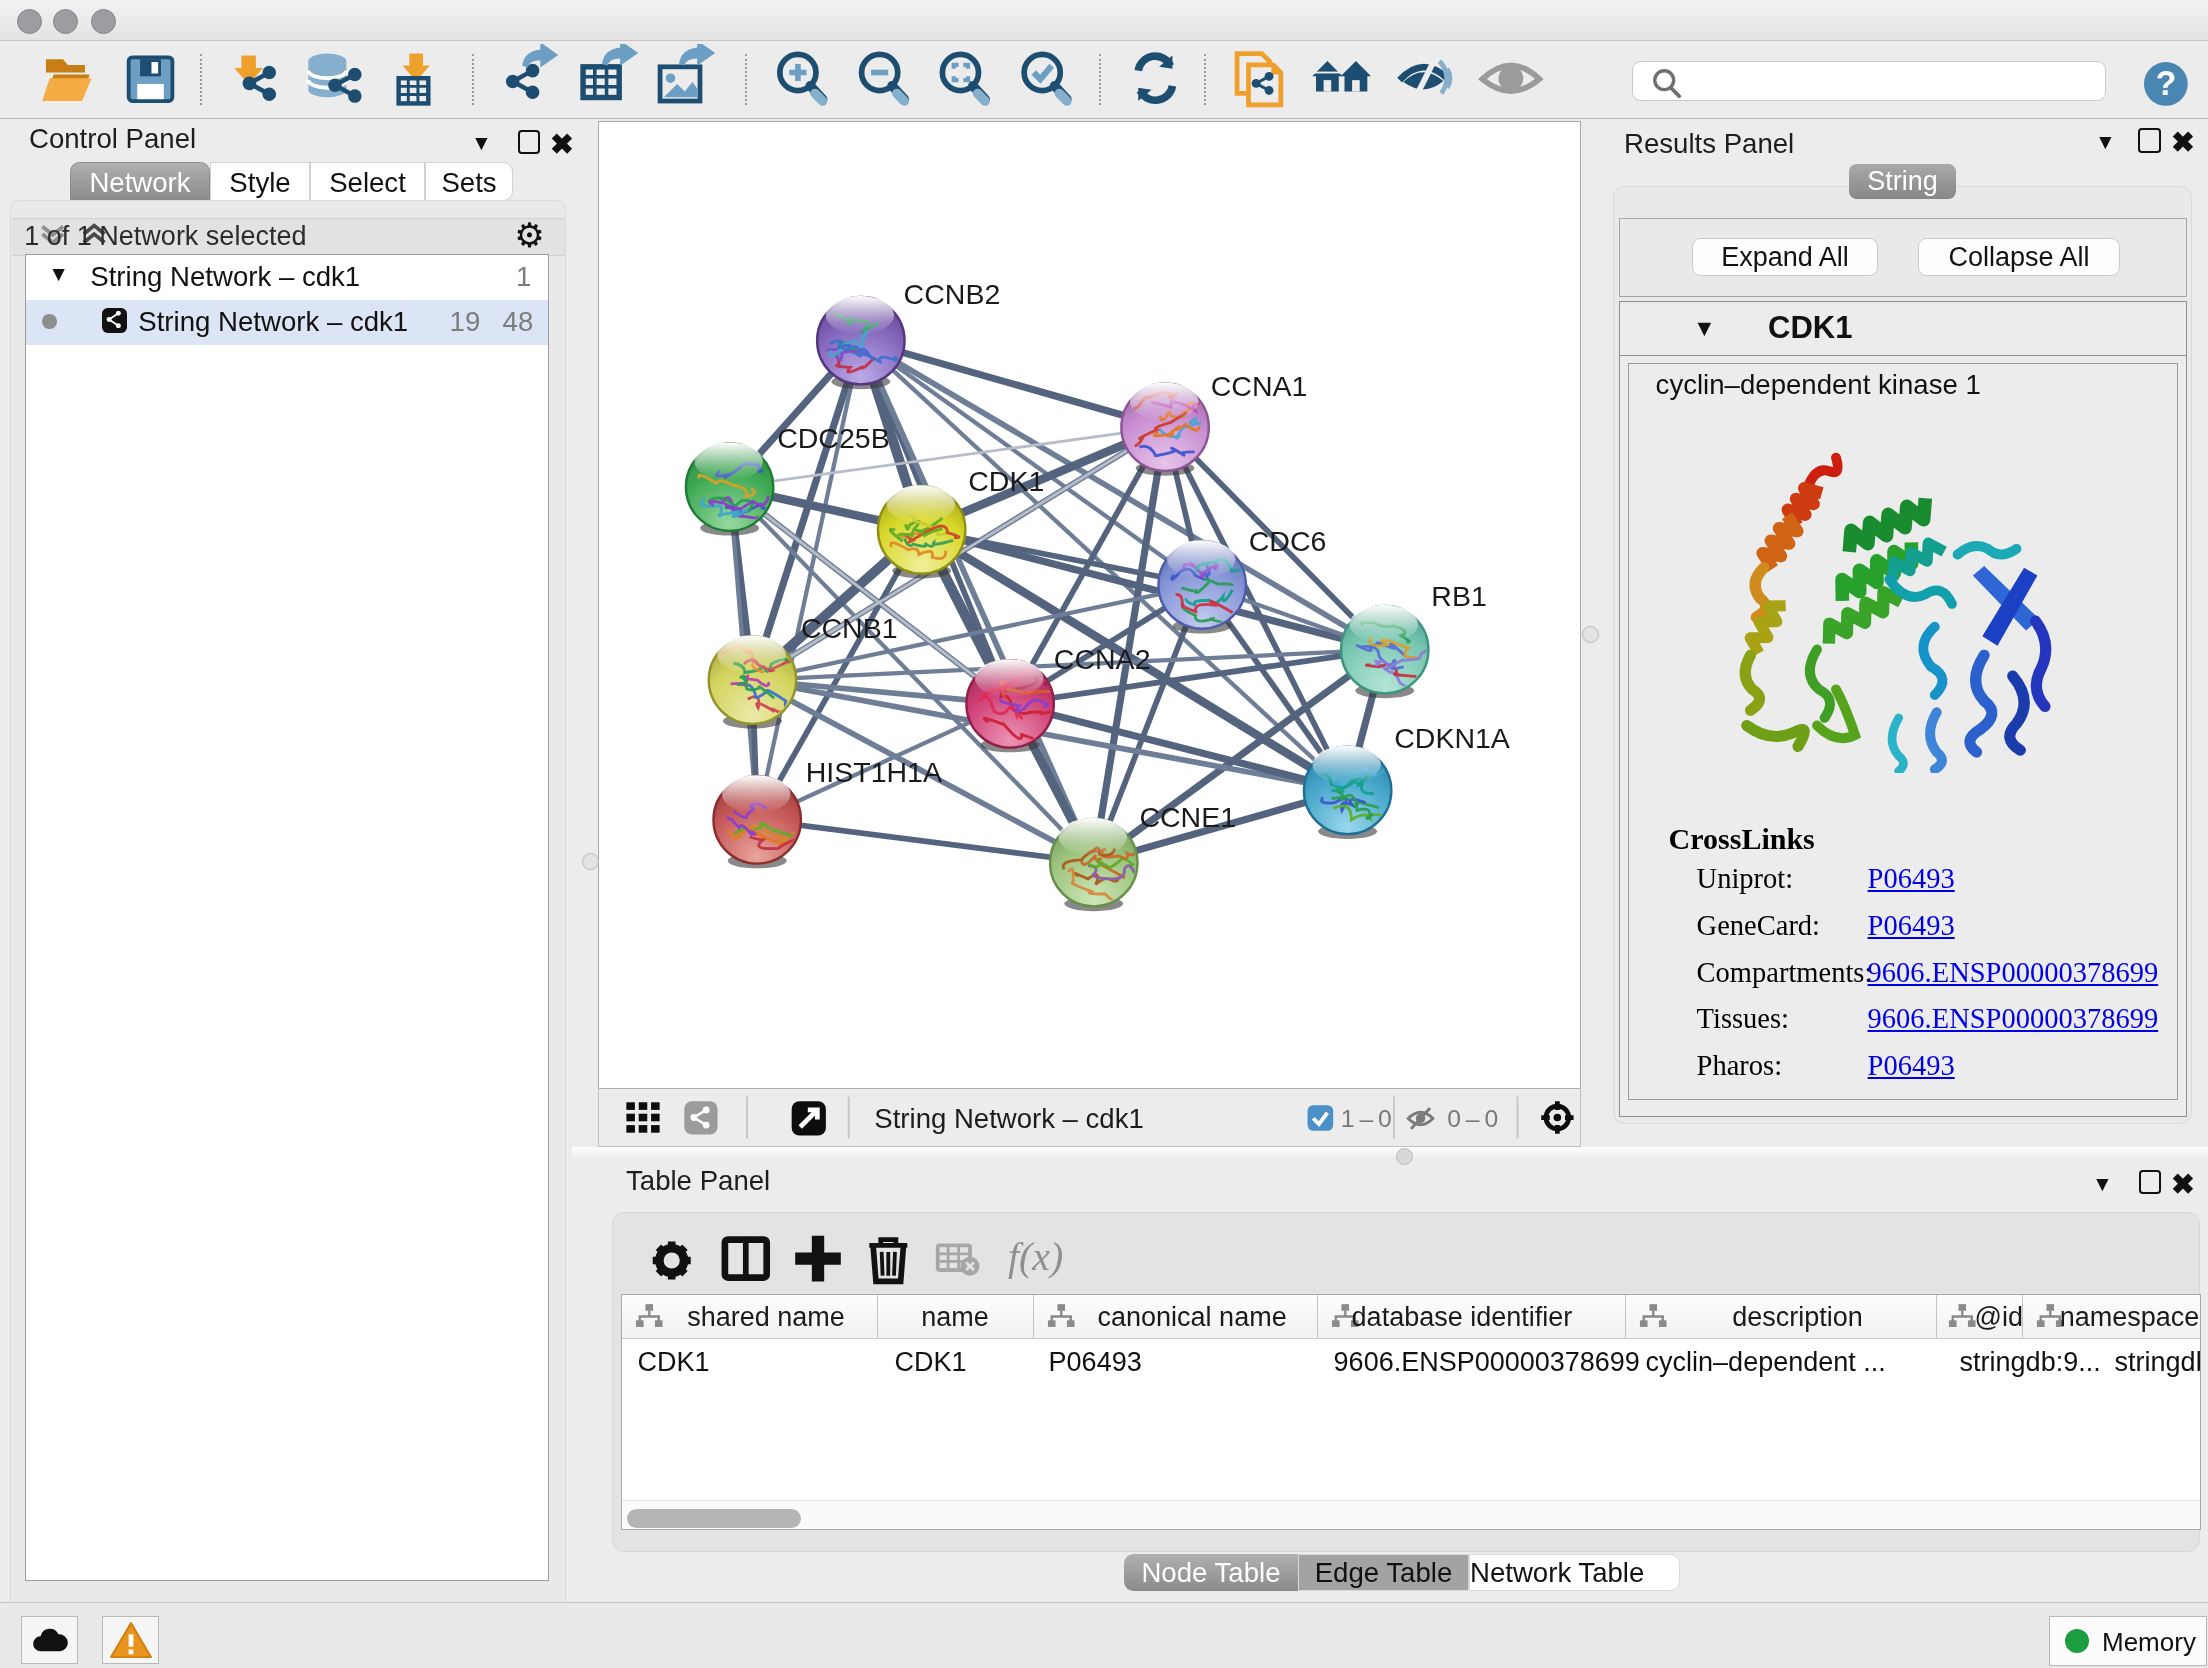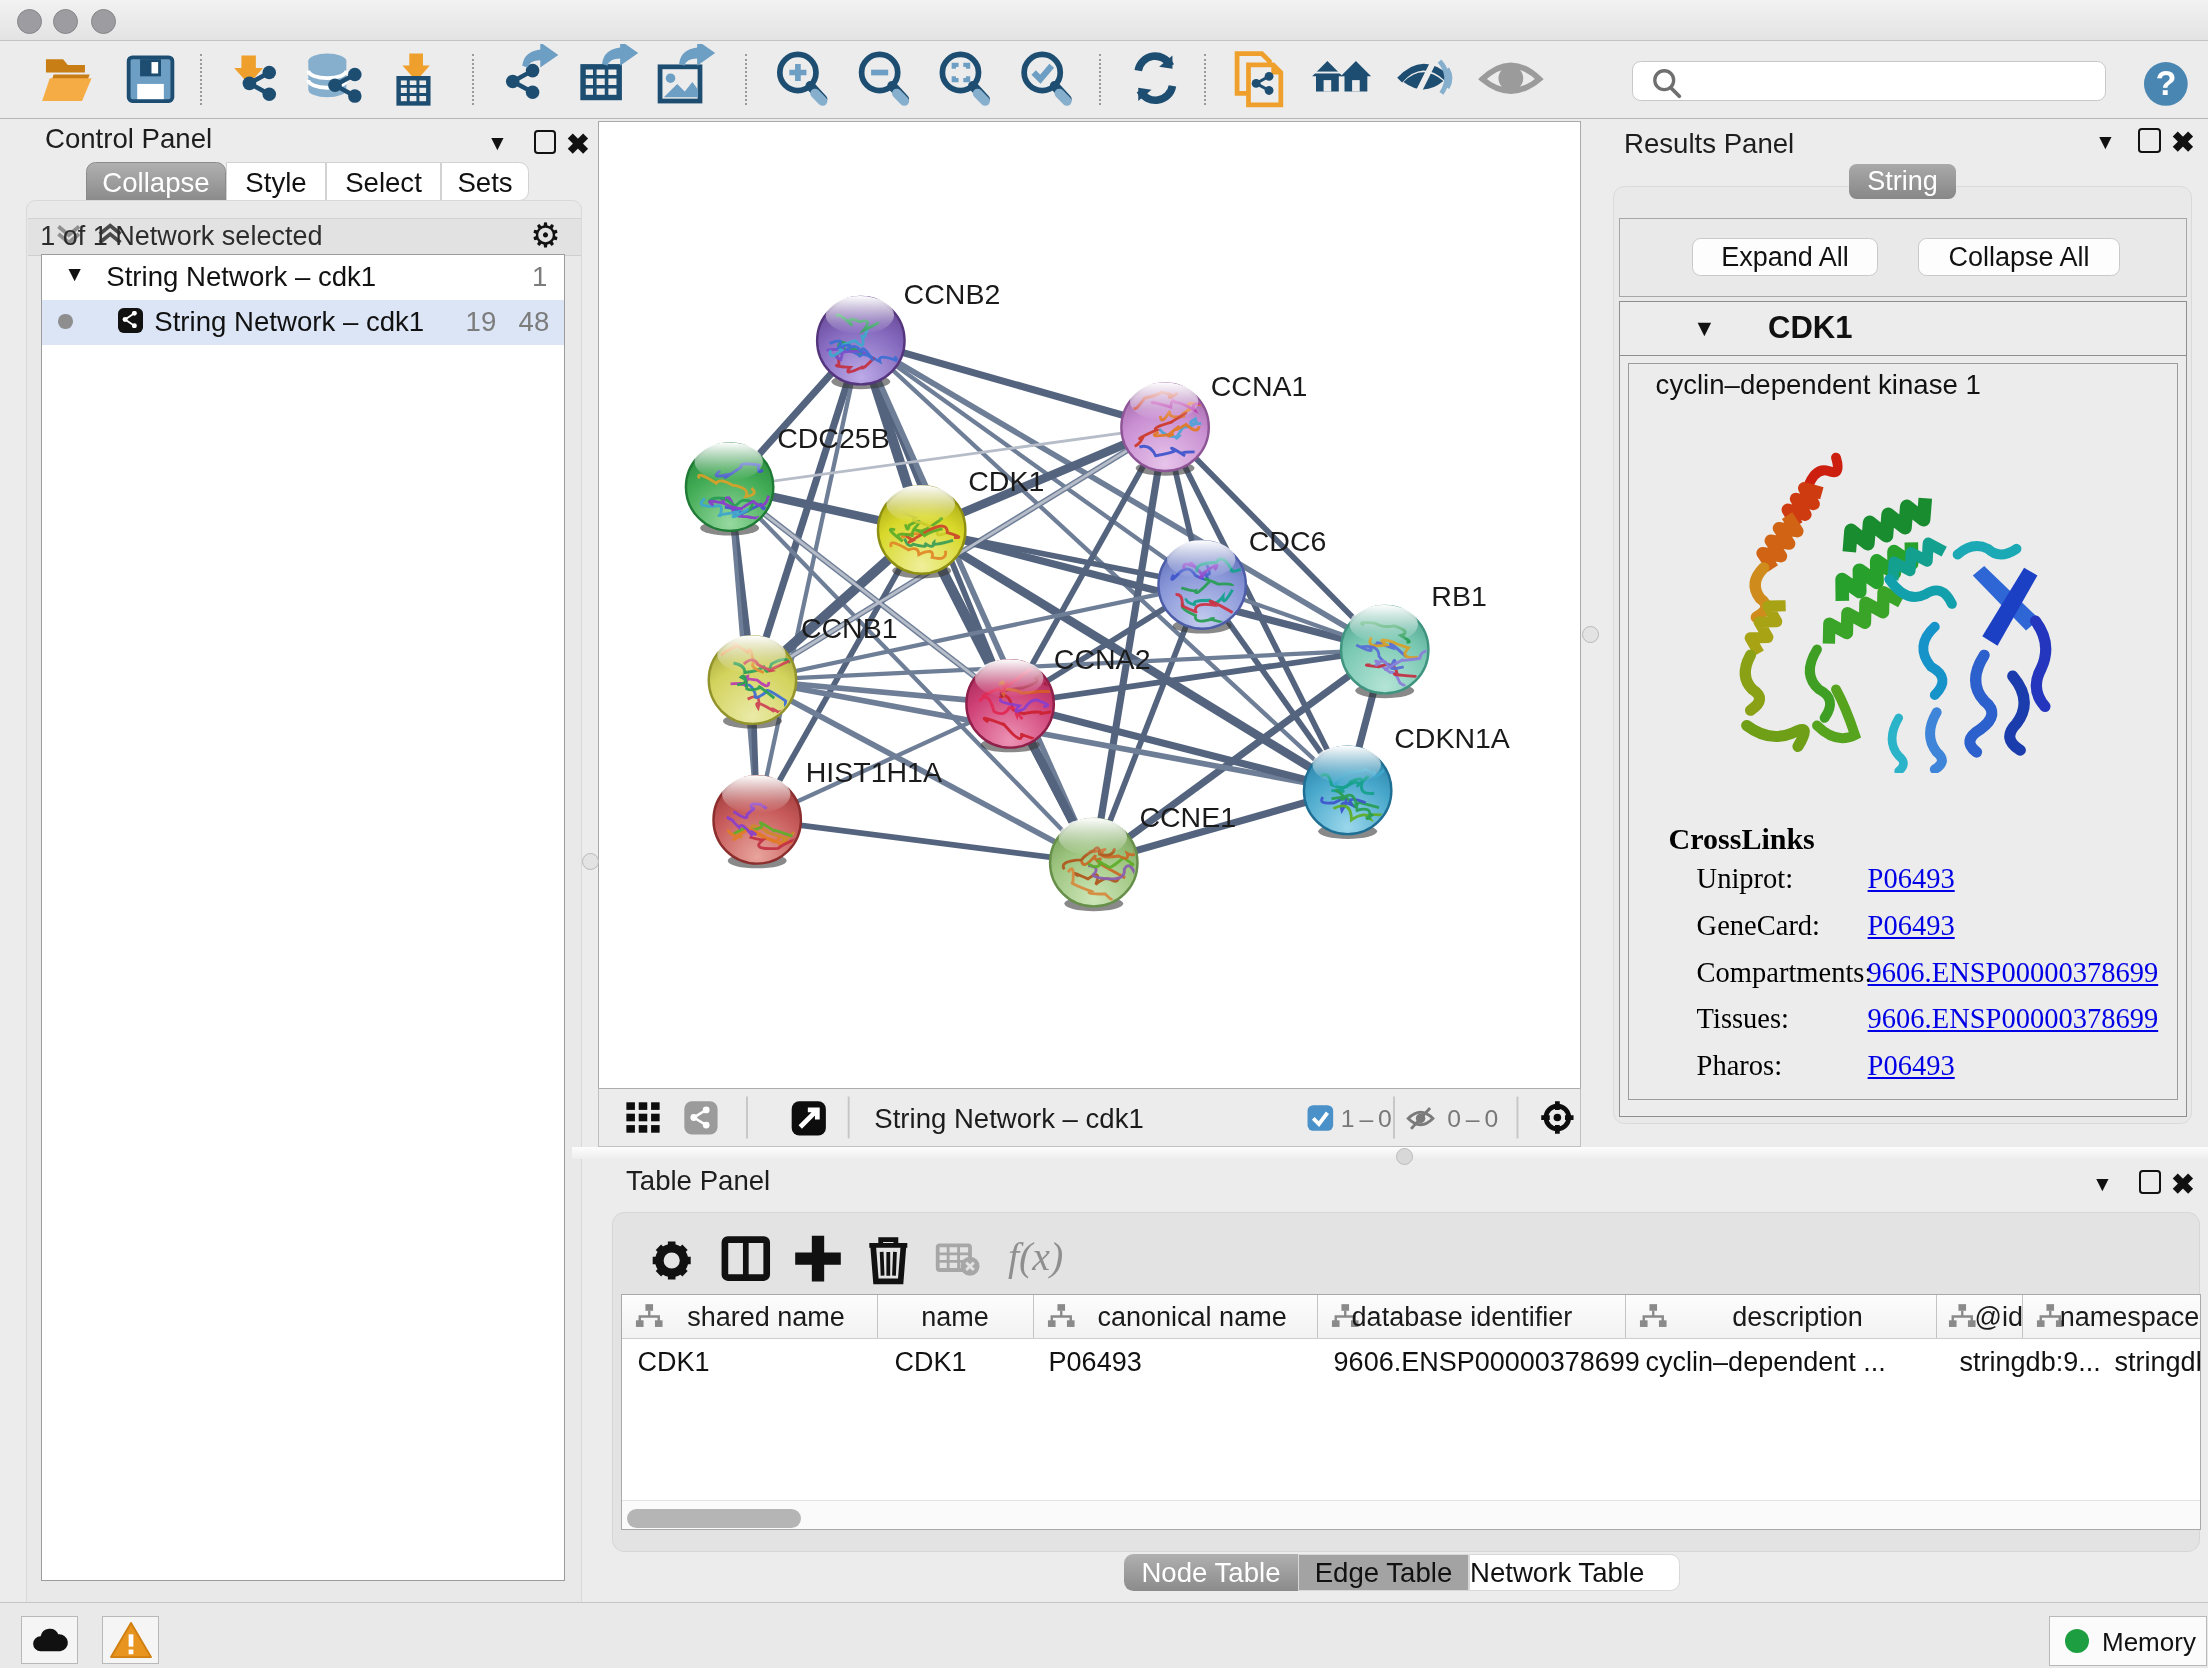--- a/index.html
+++ b/index.html
@@ -9,21 +9,21 @@
   #titlebar{left:0;top:0;width:2208px;height:40px;background:linear-gradient(#f2f2f2,#e3e3e3);border-bottom:1px solid #c3c3c3;}
   .tl{position:absolute;top:8.6px;width:23px;height:23px;border-radius:50%;background:#9d9da1;border:1px solid #86868a;}
   #title{position:absolute;top:4.8px;left:0;width:100%;text-align:center;font-size:27px;font-weight:bold;color:#404040;}
   
   #toolbar{left:0;top:41px;width:2208px;height:77px;background:#ececec;border-bottom:1px solid #b6b6b6;}
   .tsep{position:absolute;top:13.3px;height:51px;width:0;border-left:2.9px dotted #9a9a9a;}
   #searchbox{position:absolute;left:1632px;top:20px;width:472px;height:38px;background:#fff;border:1.9px solid #c8c8c8;border-radius:8.6px;}
   
   .phead{font-size:27.6px;color:#1d1d1d;}
   
-  #cpanel{left:26px;top:120px;width:561px;height:1480px;padding-left:32px;}
+  #cpanel{left:10px;top:120px;width:561px;height:1480px;padding-left:32px;}
   .tab{position:absolute;top:42px;height:39px;background:#fff;border:1px solid #d2d2d2;color:#111;font-size:27.6px;text-align:center;line-height:39px;box-sizing:border-box;}
   .tabsel{background:linear-gradient(#b0b0b0,#8b8b8b);color:#fff;border:1px solid #8b8b8b;}
   #cpbody{position:absolute;left:0px;top:80px;width:554px;height:1431px;background:#e9e9e9;border:1px solid #d9d9d9;border-radius:9.5px;}
   #cpbar{position:absolute;left:13.3px;top:18px;width:526px;height:32px;color:#2c2c2c;font-size:27px;}
   #cplist{position:absolute;left:14.3px;top:53px;width:522px;height:1325px;background:#fff;border:1.9px solid #9c9c9c;}
   
   #netview{left:598px;top:121px;width:981px;height:966px;background:#fff;border:1px solid #a9a9a9;}
   #netbar{left:598px;top:1088px;width:981px;height:57px;background:#ececec;border:1px solid #c0c0c0;border-top:1px solid #adadad;}
   
   #rpanel{left:1582px;top:120px;width:627px;height:1008px;}
@@ -188,21 +188,21 @@
         <path d="M23 23 L32 32" stroke="#6f6f6f" stroke-width="4" stroke-linecap="round"></path>
       </svg>
     </div>
 </div>
 
 <div id="cpanel" class="abs">
   <div class="phead" style="position:absolute;left:19px;top:2.9px;">Control Panel</div>
     <div style="position:absolute;left:461px;top:11.4px;font-size:21px;color:#111;">▼</div>
     <div style="position:absolute;left:508px;top:9.5px;width:18px;height:20px;border:2.9px solid #111;border-radius:3.8px;"></div>
     <div style="position:absolute;left:540px;top:7.6px;font-size:28.5px;font-weight:bold;color:#111;">✖</div>
-  <div class="tab tabsel" style="left:60px;width:140px;border-radius:9.5px 9.5px 0 0;">Collapse</div>
+  <div class="tab tabsel" style="left:60px;width:140px;border-radius:9.5px 9.5px 0 0;">Network</div>
   <div class="tab" style="left:200px;width:100px;">Style</div>
   <div class="tab" style="left:300px;width:115px;">Select</div>
   <div class="tab" style="left:415px;width:88px;border-radius:0 9.5px 9.5px 0;">Sets</div>
   <div id="cpbody">
     <div style="position:absolute;left:1px;top:17px;width:553px;height:36px;background:#e2e2e2;border-top:1px solid #d2d2d2;border-bottom:1px solid #cfcfcf;"></div>
     <div id="cpbar">
       <svg width="86" height="32" viewBox="0 0 90 34" style="position:absolute;left:13.3px;top:0;">
           <g fill="none" stroke="#8f8f8f" stroke-width="4">
             <path d="M4 8 L15 17 L26 8 M4 16 L15 25 L26 16"></path>
           </g>

